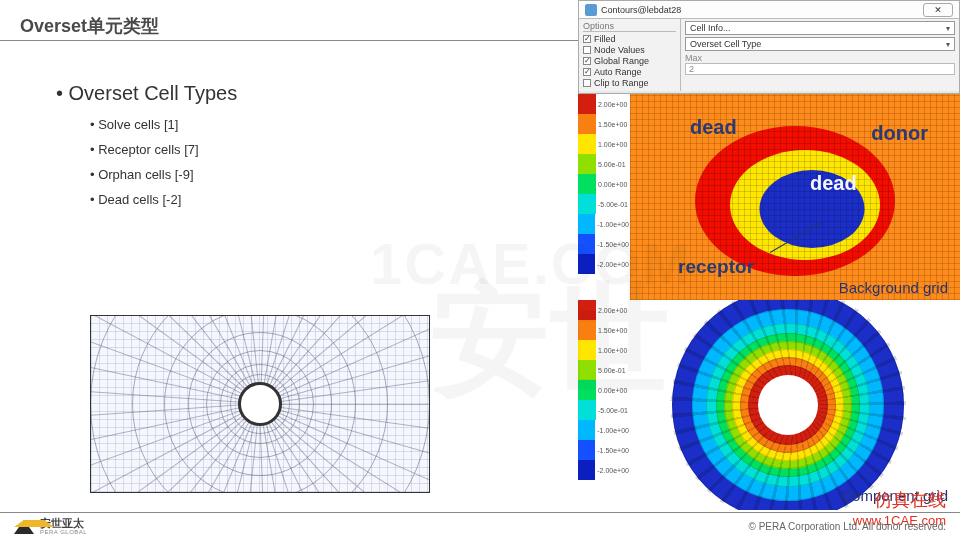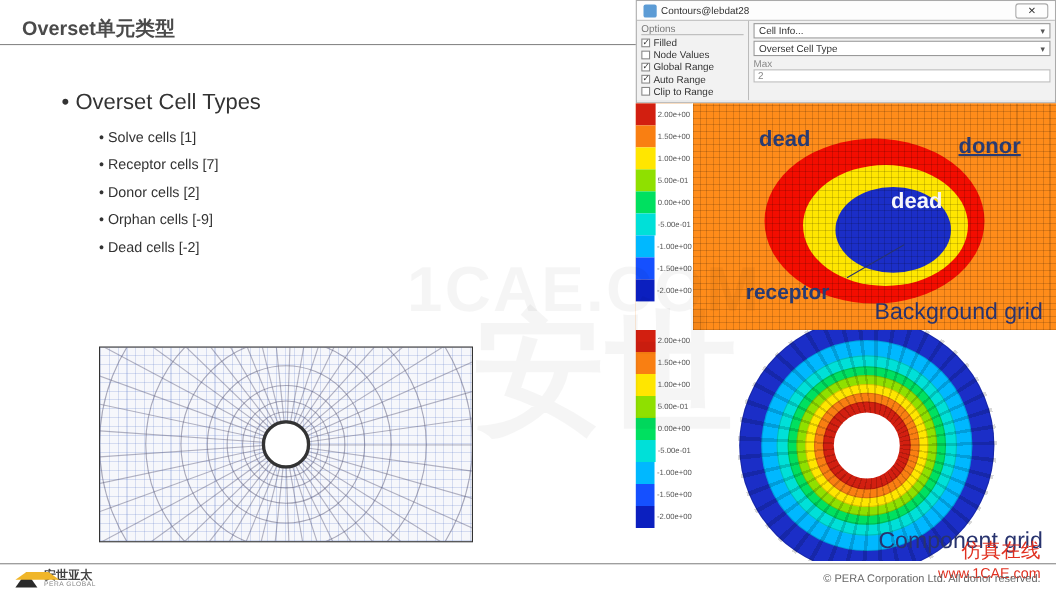--- a/index.html
+++ b/index.html
@@ -81,21 +81,21 @@
   
   .cplot { position:relative; height:206px; display:flex; background:#ff8c1a; }
   .cplot.white { background:#fff; }
   .legend { width:52px; background:#fff; position:relative; border-right:1px solid #fff; font-size:7px; color:#555; }
   .lg-row { display:flex; align-items:center; height:20px;}
   .lg-sw { width:18px; height:20px; }
   .lg-tx { margin-left:2px; }
   .canv { flex:1; position:relative; overflow:hidden; }
   .ann { position:absolute; font-weight:800; color:#293b72; font-size:20px; }
   .ann.white{ color:#f5f5fb;}
-  .cap { position:absolute; right:12px; font-size:21px; color:#28336e; }
+  .cap { position:absolute; right:12px; font-size:15px; color:#28336e; }
   
   .lead {
     position:absolute; width:60px; height:1px; background:#28336e;
     transform-origin: left center;
   }
 
   
   .oval-wrap { position:relative; width:100%; height:100%; }
   .bg-solve { position:absolute; inset:0; background:#ff8c1a; } 
   .red-blob {
@@ -173,21 +173,20 @@
 
 <div class="title-bar">Overset单元类型</div>
 <div class="title-rule"></div>
 <div class="page-num">7</div>
 
 <div class="bullets">
   <div class="l1">Overset Cell Types</div>
   <ul>
     <li>Solve cells  [1]</li>
     <li>Receptor cells  [7]</li>
-    <li>Donor cells  [2]</li>
     <li>Orphan cells  [-9]</li>
     <li>Dead cells  [-2]</li>
   </ul>
 </div>
 
 <div class="mesh-box">
   <div class="mesh-inner" id="meshInner">
       <div class="radial" style="transform: rotate(0deg); width: 200px; opacity: 0.45;"></div>
       <div class="radial" style="transform: rotate(8deg); width: 200px; opacity: 0.45;"></div>
       <div class="radial" style="transform: rotate(16deg); width: 200px; opacity: 0.45;"></div>
@@ -339,21 +338,21 @@
       </div>
     <div class="canv">
       <div class="oval-wrap">
         <div class="bg-solve"></div>
         <div class="red-blob"></div>
         <div class="yellow-blob"></div>
         <div class="blue-blob"></div>
         <div class="px-grid"></div>
       </div>
       <div class="ann" style="top:22px; left:60px;">dead</div>
-      <div class="ann" style="top:28px; right:32px;text-decoration:underline;">donor</div>
+      <div class="ann" style="top:28px; right:32px;">donor</div>
       <div class="ann white" style="top:78px; left:180px;">dead</div>
       <div class="lead" style="top:158px; left:140px; transform:rotate(-30deg);"></div>
       <div class="ann" style="top:162px; left:48px; font-size:19px;">receptor</div>
       <div class="cap" style="bottom:4px;">Background grid</div>
     </div>
   </div>
 
   <div class="cplot white" style="height:210px;">
     <div class="legend" id="legend2">
         <div class="lg-row">

